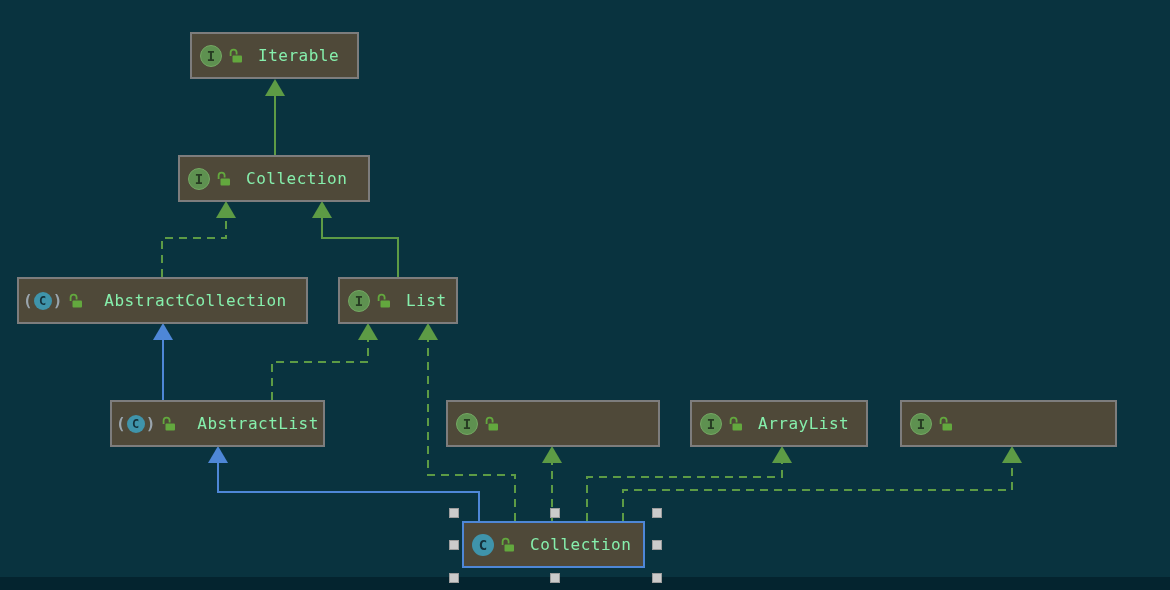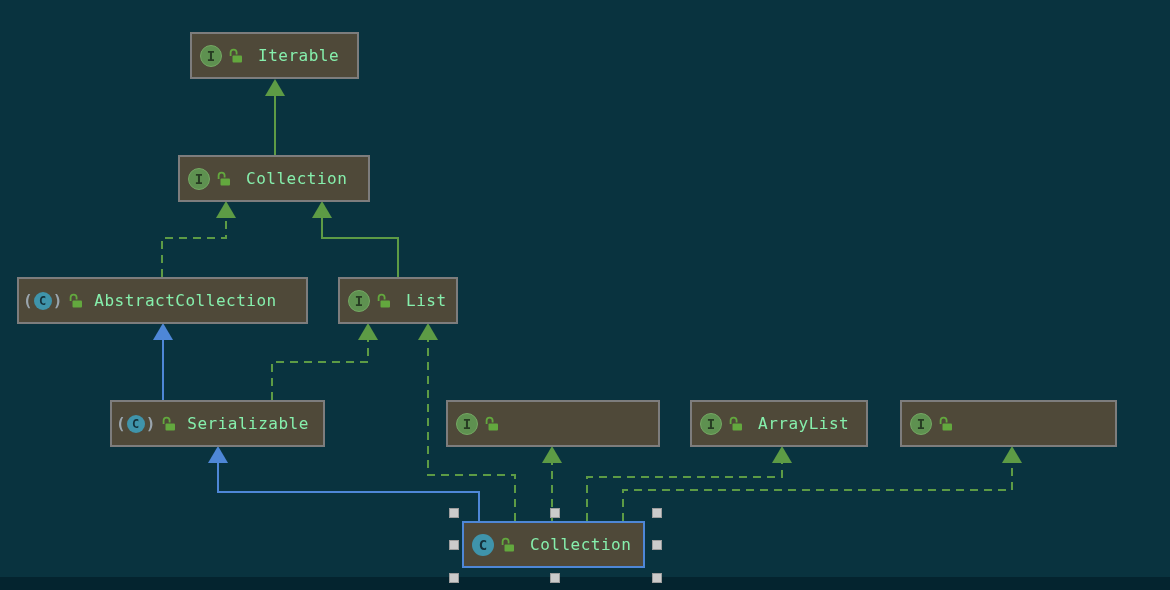--- a/index.html
+++ b/index.html
@@ -14,21 +14,21 @@
 
   .node{
     position:absolute;z-index:2;height:47px;box-sizing:border-box;
     background:#4f4939;border:2px solid #7d7d7d;
     display:flex;align-items:center;padding-left:8px;white-space:nowrap;
     cursor:default;
   }
   .node.selected{border-color:#4e87d7;}
   .node.abstract{padding-left:4px;}
   .node .label{color:#86efac;font-size:16px;margin-left:14px;letter-spacing:0.5px;}
-  .node.abstract .label{margin-left:10px;}
+  .node.abstract .label{margin-left:20px;}
 
   .circle-icon{
     display:inline-flex;align-items:center;justify-content:center;
     width:22px;height:22px;border-radius:50%;
     font-size:14px;font-weight:bold;flex:none;
   }
   .iface-circle{background:#5e9150;border:1px solid #74a863;color:#273c22;box-sizing:border-box;}
   .class-circle{background:#3f94ab;color:#14313c;}
   .abstract-wrap{display:inline-flex;align-items:center;flex:none;}
   .abstract-wrap .paren{color:#9aa5ad;font-size:16px;font-weight:bold;line-height:22px;}
@@ -113,21 +113,21 @@
   <div class="node abstract" style="left:110px;top:400px;width:215px;">
     <span class="abstract-wrap">
       <span class="paren">(</span>
       <span class="circle-icon class-circle">C</span>
       <span class="paren">)</span>
     </span>
     <svg class="lock" width="16" height="16" viewBox="0 0 16 16">
       <path d="M2.6 8 V4.6 a3 3 0 0 1 6 0 V6.4" fill="none" stroke="#63a83e" stroke-width="1.8"></path>
       <rect x="4.5" y="7.5" width="9.5" height="7" rx="1" fill="#63a83e"></rect>
     </svg>
-    <span class="label">Serializable</span>
+    <span class="label">AbstractList</span>
   </div>
 
   <div class="node" style="left:446px;top:400px;width:214px;">
     <span class="circle-icon iface-circle">I</span>
     <svg class="lock" width="16" height="16" viewBox="0 0 16 16">
       <path d="M2.6 8 V4.6 a3 3 0 0 1 6 0 V6.4" fill="none" stroke="#63a83e" stroke-width="1.8"></path>
       <rect x="4.5" y="7.5" width="9.5" height="7" rx="1" fill="#63a83e"></rect>
     </svg>
   </div>
 

